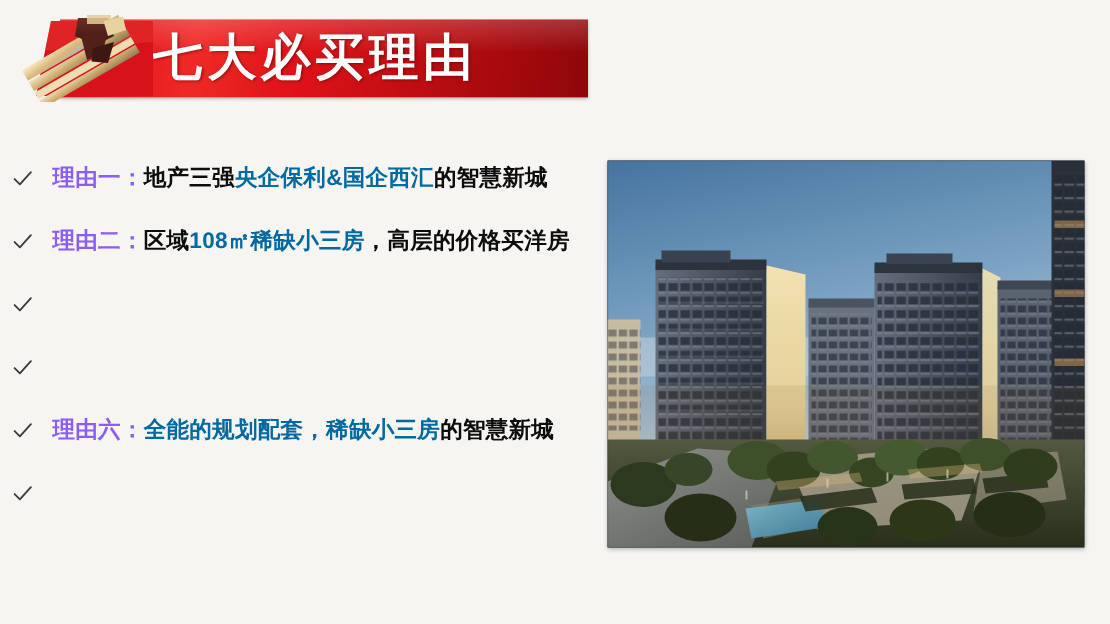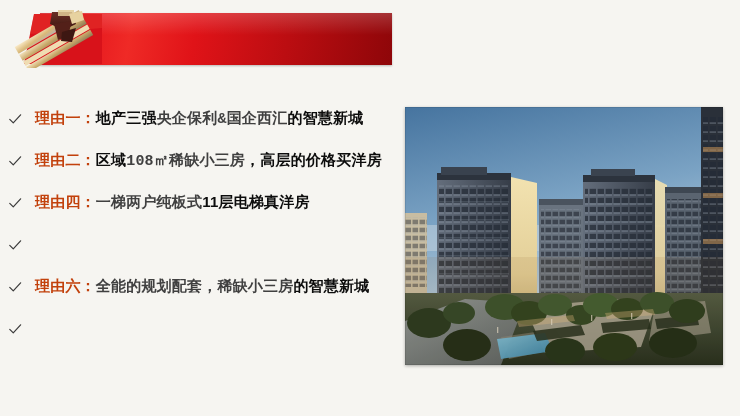--- a/index.html
+++ b/index.html
@@ -101,25 +101,24 @@
   .reason-text {
     margin-left: 35px;
     font-size: 15px;
     line-height: 20px;
     font-weight: bold;
     color: #0d0d0d;
     white-space: nowrap;
     letter-spacing: 0.2px;
   }
   .reason-text .hl {
-    color: #404040;
-    font-family: Liberation Mono, monospace;
+    color: #0369a1;
   }
   .reason-text .lab {
-    color: #c2410c;
+    color: #8b5cf6;
   }
 
   
   #render-photo {
     position: absolute;
     left: 405px;
     top: 107px;
     width: 318px;
     height: 258px;
     overflow: hidden;
@@ -130,20 +129,21 @@
 </style>
 </head>
 <body>
 
 <div id="slide">
 
   <div id="banner-wrap">
 
     <div id="banner-bar"></div>
 
+    <div id="banner-title">七大必买理由</div>
 
     <svg id="banner-deco" viewBox="0 0 88 60">
       <defs>
         <linearGradient id="goldA" x1="0" y1="0" x2="1" y2="1">
           <stop offset="0%" stop-color="#fbeccb"></stop>
           <stop offset="45%" stop-color="#d9b878"></stop>
           <stop offset="100%" stop-color="#a9accd"></stop>
         </linearGradient>
         <linearGradient id="goldB" x1="0" y1="0" x2="1" y2="1">
           <stop offset="0%" stop-color="#f3e2bd"></stop>
@@ -193,23 +193,20 @@
       <div class="reason-text">
         <span class="lab">理由二：</span><span>区域</span><span class="hl">108㎡稀缺小三房</span><span>，高层的价格买洋房</span>
       </div>
     </div>
 
 
     <div class="reason-row">
       <svg class="check-icon" viewBox="0 0 16 16">
         <path d="M2 8.4 L6 12.4 L14.4 3.2" fill="none" stroke="currentColor" stroke-width="1.4" stroke-linecap="round" stroke-linejoin="round"></path>
       </svg>
-      <div class="reason-text">
-        <span class="lab">理由四：</span><span class="hl">一梯两户纯板式</span><span>11层电梯真洋房</span>
-      </div>
     </div>
 
     <div class="reason-row">
       <svg class="check-icon" viewBox="0 0 16 16">
         <path d="M2 8.4 L6 12.4 L14.4 3.2" fill="none" stroke="currentColor" stroke-width="1.4" stroke-linecap="round" stroke-linejoin="round"></path>
       </svg>
     </div>
 
     <div class="reason-row">
       <svg class="check-icon" viewBox="0 0 16 16">

